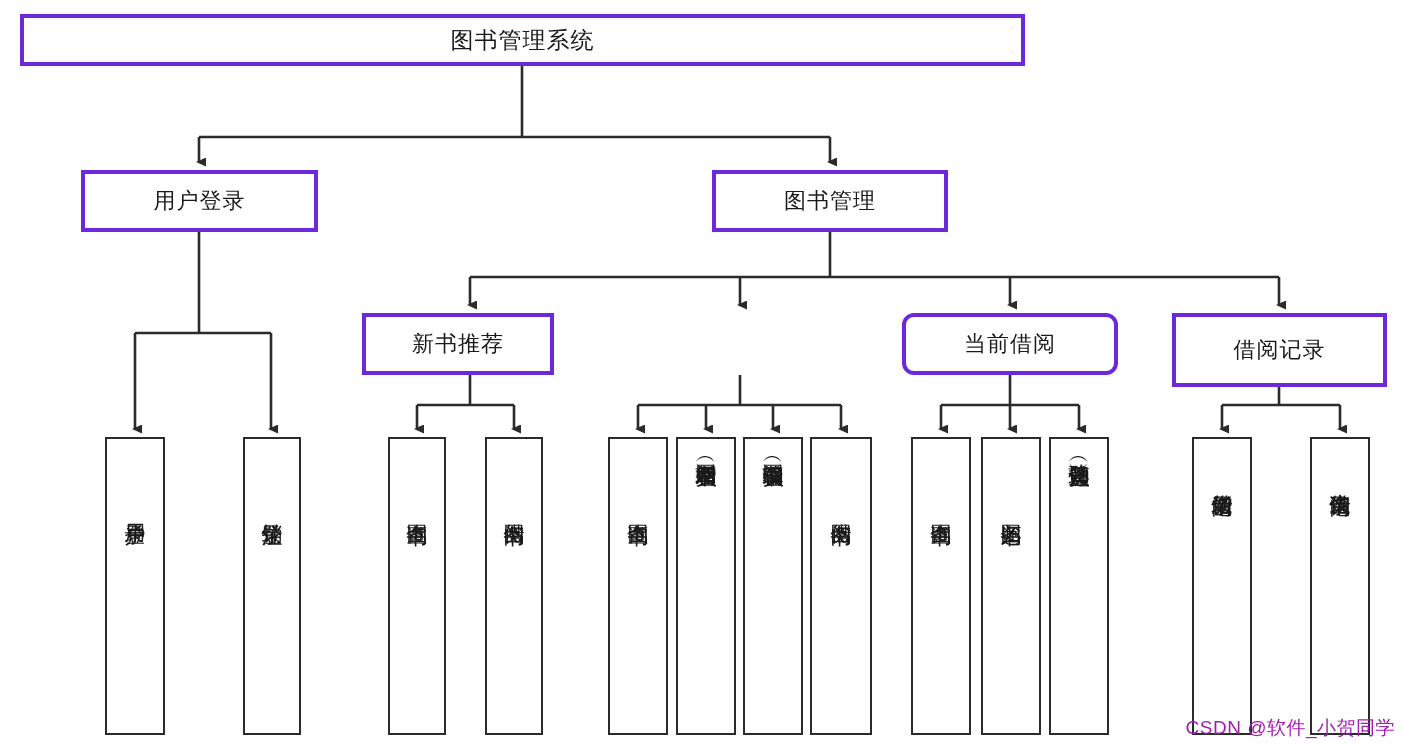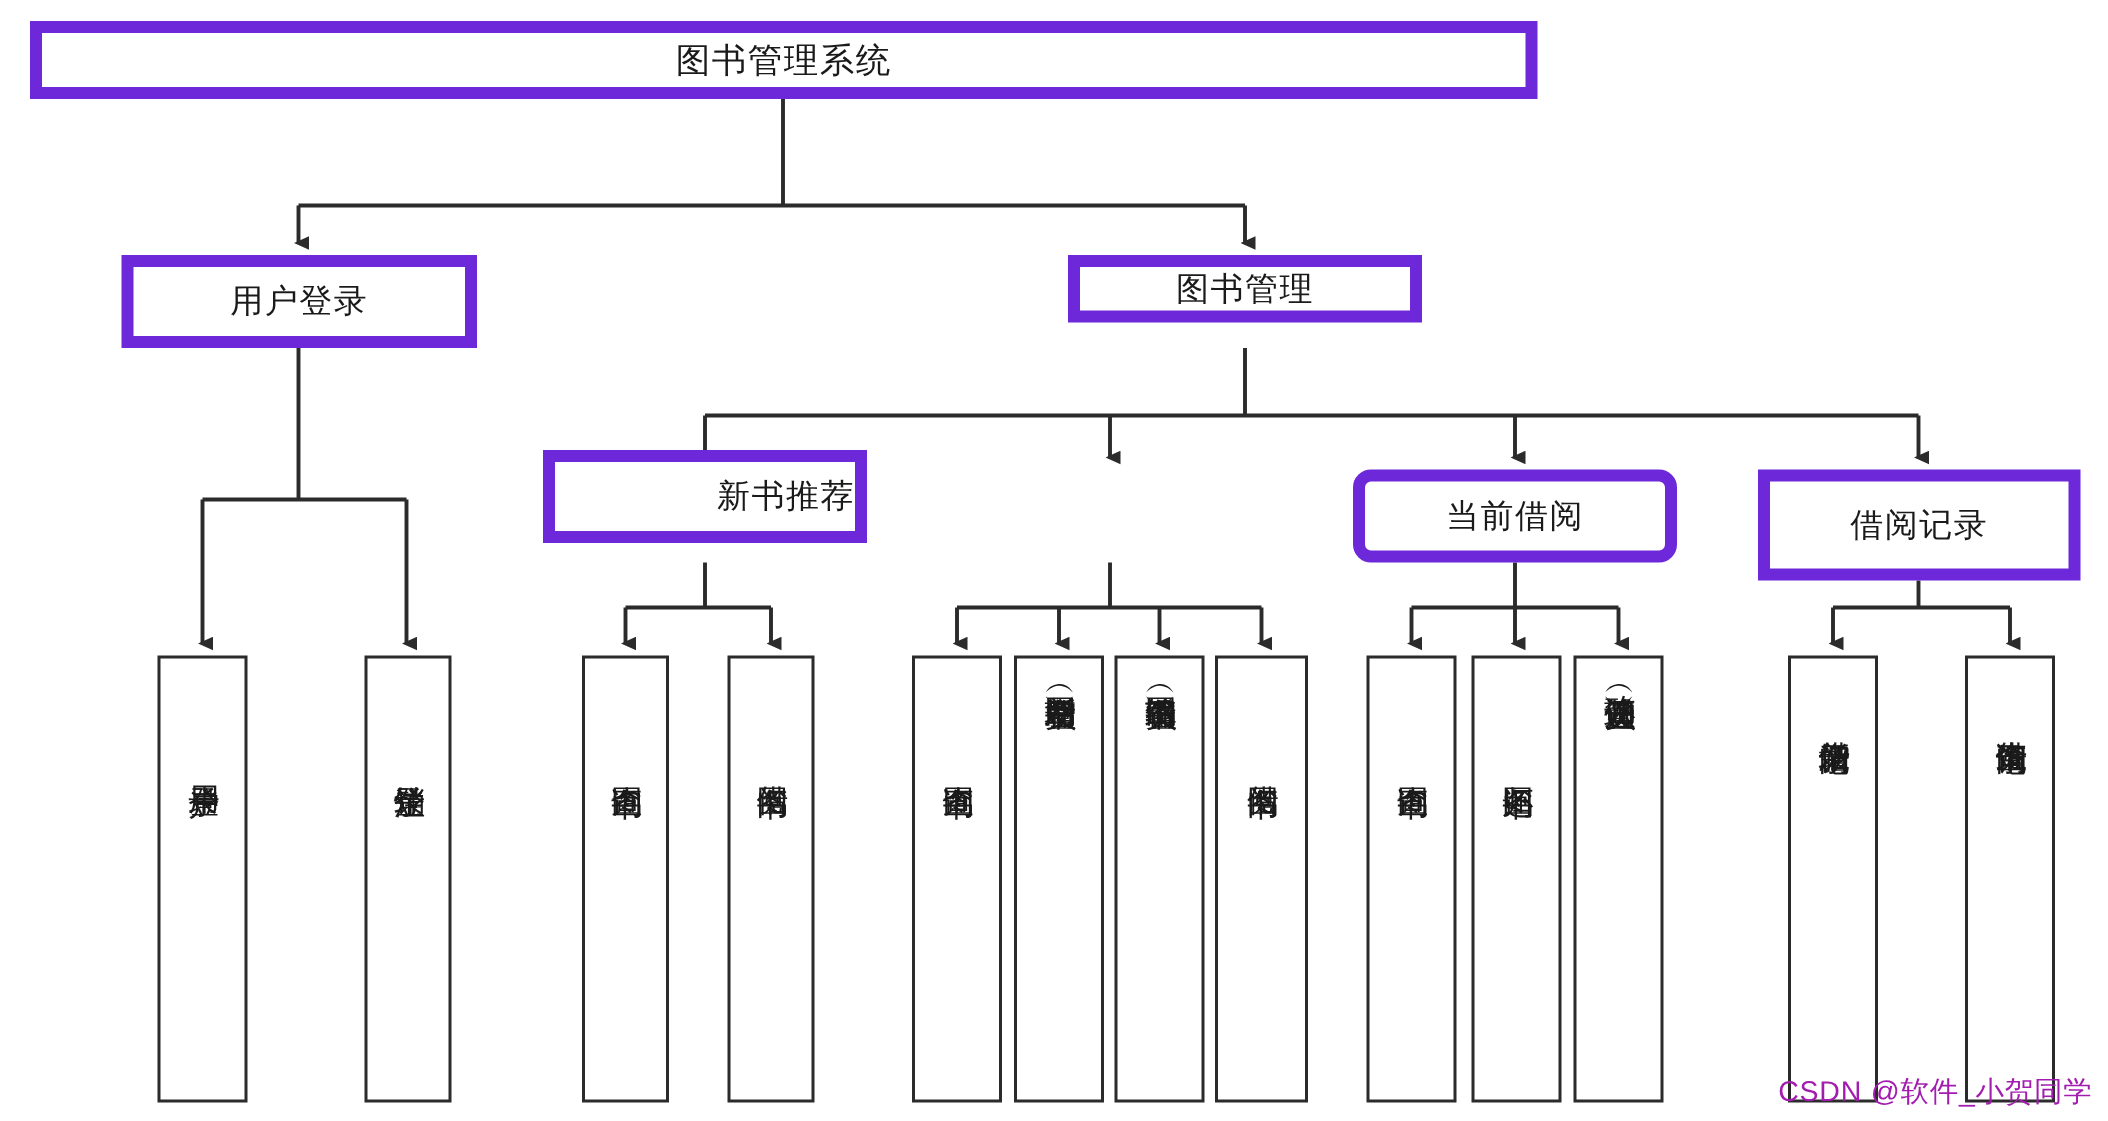--- a/index.html
+++ b/index.html
@@ -22,21 +22,21 @@
     left: 0;
     top: 0;
     width: 1405px;
     height: 747px;
     pointer-events: none;
   }
   .node {
     position: absolute;
     box-sizing: border-box;
     background: #ffffff;
-    border: 8px solid #6d28d9;
+    border: 4px solid #6d28d9;
     display: flex;
     align-items: center;
     justify-content: center;
     color: #1a1a1a;
   }
   .node-h {
     font-size: 22px;
     letter-spacing: 1px;
     white-space: nowrap;
   }
@@ -130,25 +130,25 @@
     </g>
   </svg>
 
   <div class="node node-root" style="left:20px; top:14px; width:1005px; height:52px;">
     <span class="node-h">图书管理系统</span>
   </div>
 
   <div class="node" style="left:81px; top:170px; width:237px; height:62px;">
     <span class="node-h">用户登录</span>
   </div>
-  <div class="node" style="left:712px; top:170px; width:236px; height:45px;">
+  <div class="node" style="left:712px; top:170px; width:236px; height:62px;">
     <span class="node-h">图书管理</span>
   </div>
 
-  <div class="node" style="left:362px; top:300px; width:216px; height:62px;justify-content:flex-end;">
+  <div class="node" style="left:362px; top:313px; width:192px; height:62px;">
     <span class="node-h">新书推荐</span>
   </div>
   <div class="node" style="left:902px; top:313px; width:216px; height:62px;border-radius:12px;">
     <span class="node-h">当前借阅</span>
   </div>
   <div class="node" style="left:1172px; top:313px; width:215px; height:74px;">
     <span class="node-h">借阅记录</span>
   </div>
 
   <div class="leaf" style="left:105px; top:437px; width:60px; height:298px;">

